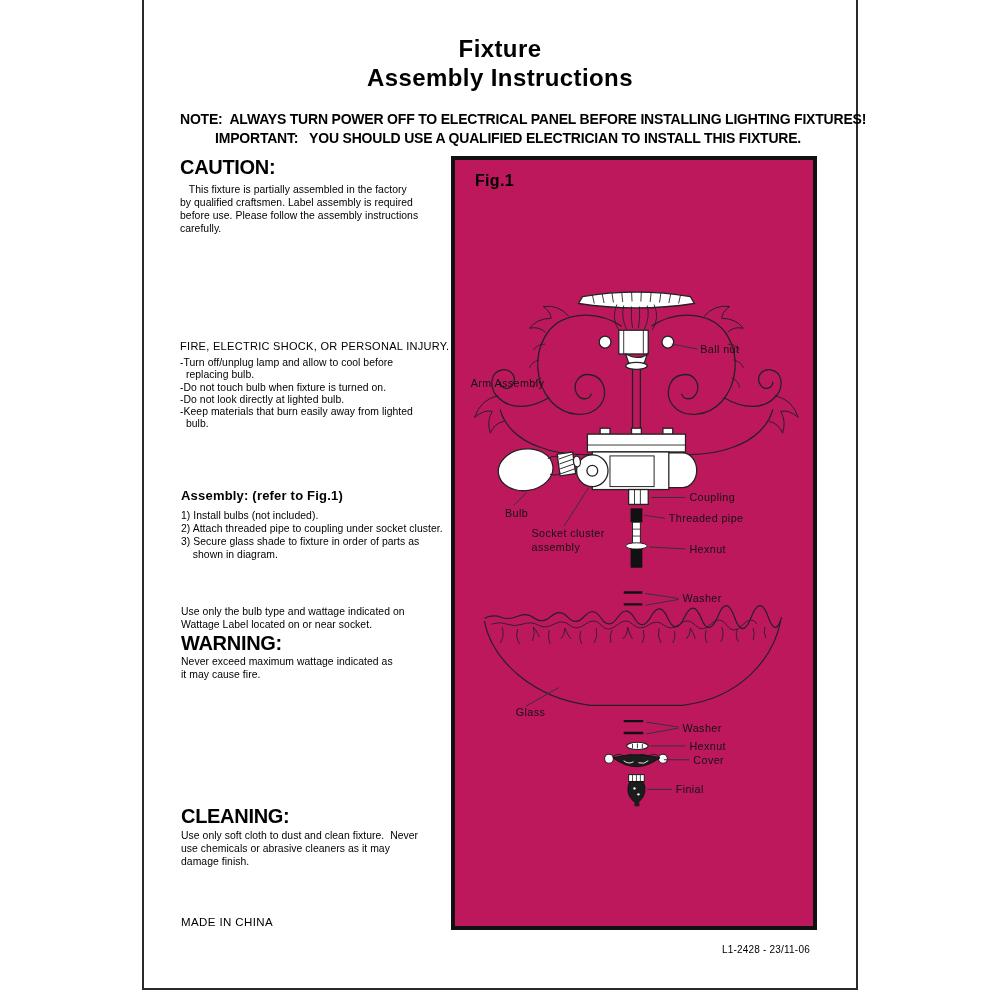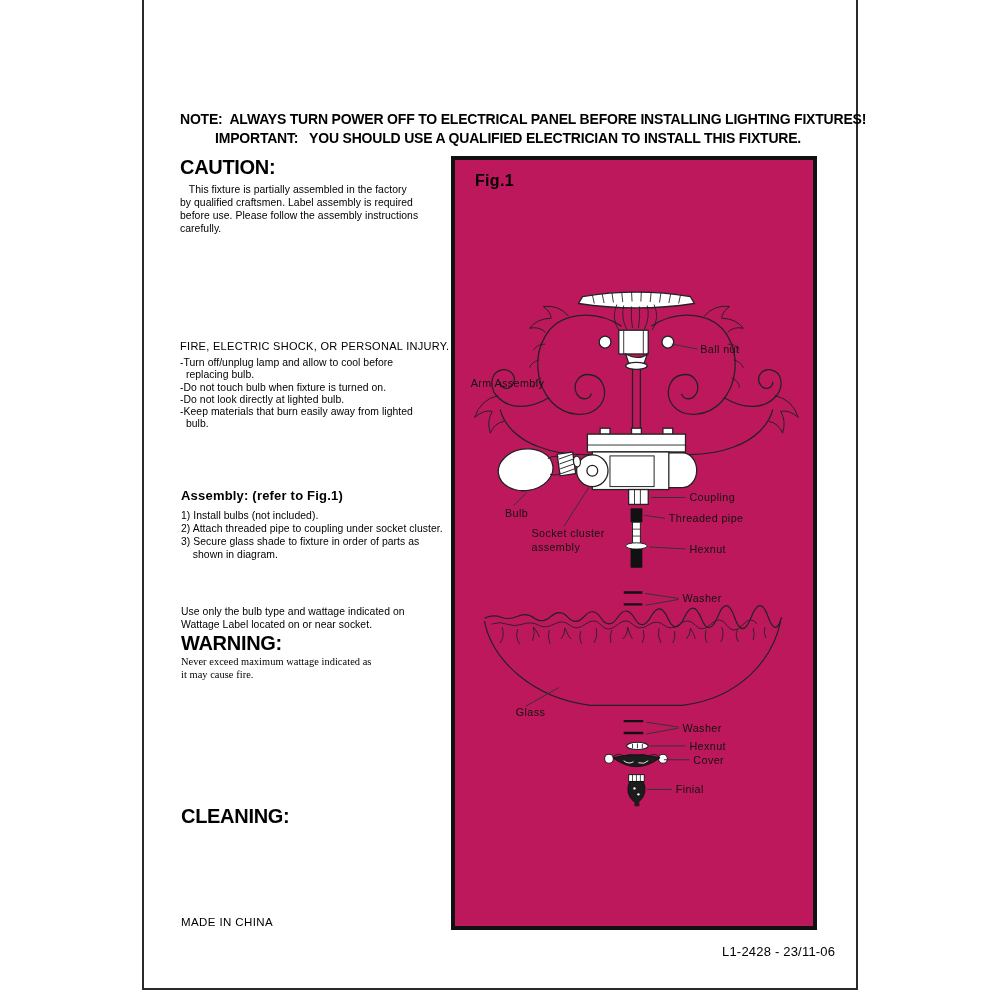--- a/index.html
+++ b/index.html
@@ -11,29 +11,31 @@
   .noteline { left:180px; font-size:14px; font-weight:bold; letter-spacing:-0.2px; white-space:pre; }
   .h-big { font-size:20px; font-weight:bold; letter-spacing:-0.3px; }
   .body-txt { font-size:10.4px; line-height:13px; letter-spacing:0.05px; white-space:pre-wrap; width:292px; }
   .warn-sub { font-size:11px; font-weight:bold; letter-spacing:0.2px; }
   .warn-line2 { font-size:11px; letter-spacing:0.3px; }
   .assembly-h { font-size:13px; font-weight:bold; letter-spacing:0.2px; }
   .made-in { font-size:11.5px; letter-spacing:0.4px;margin-top:14px; }
   .figbox { position:absolute; left:451px; top:156px; width:366px; height:774px; border:4px solid #111; background:#be185d; }
   .figlabel { position:absolute; left:20px; top:12px; font-size:16px; font-weight:bold; letter-spacing:0.3px; }
   .figsvg { position:absolute; left:0; top:0; width:358px; height:766px; }
-  .footer-code { font-size:13px; letter-spacing:0.2px; }
+  .footer-code { font-size:10px; letter-spacing:0.2px; }
   svg text { font-family:"Liberation Sans", sans-serif; font-size:11px; fill:#111; letter-spacing:0.4px; }
 </style>
 </head>
 <body>
 
 <div class="stage">
   <div class="page"></div>
 
+  <div class="abs title">Fixture
+Assembly Instructions</div>
 
   <div class="abs noteline" style="top:111px;">NOTE:  ALWAYS TURN POWER OFF TO ELECTRICAL PANEL BEFORE INSTALLING LIGHTING FIXTURES!</div>
   <div class="abs noteline" style="top:130px;padding-left:35px;">IMPORTANT:   YOU SHOULD USE A QUALIFIED ELECTRICIAN TO INSTALL THIS FIXTURE.</div>
 
   <div class="abs h-big" style="left:180px; top:156px;">CAUTION:</div>
   <div class="abs body-txt" style="left:180px; top:183px;">   This fixture is partially assembled in the factory
 by qualified craftsmen. Label assembly is required
 before use. Please follow the assembly instructions
 carefully.</div>
 
@@ -47,24 +49,27 @@
 
   <div class="abs assembly-h" style="left:181px; top:488px;">Assembly: (refer to Fig.1)</div>
   <div class="abs body-txt" style="left:181px; top:509px;">1) Install bulbs (not included).
 2) Attach threaded pipe to coupling under socket cluster.
 3) Secure glass shade to fixture in order of parts as
     shown in diagram.</div>
 
   <div class="abs body-txt" style="left:181px; top:606px; line-height:12.5px;">Use only the bulb type and wattage indicated on
 Wattage Label located on or near socket.</div>
   <div class="abs h-big" style="left:181px; top:632px;">WARNING:</div>
-  <div class="abs body-txt" style="left:181px; top:656px; line-height:12.5px;font-family:Liberation Serif, serif;">Never exceed maximum wattage indicated as
+  <div class="abs body-txt" style="left:181px; top:656px; line-height:12.5px;">Never exceed maximum wattage indicated as
 it may cause fire.</div>
 
   <div class="abs h-big" style="left:181px; top:805px;">CLEANING:</div>
+  <div class="abs body-txt" style="left:181px; top:829px;">Use only soft cloth to dust and clean fixture.  Never
+use chemicals or abrasive cleaners as it may
+damage finish.</div>
 
   <div class="abs made-in" style="left:181px; top:902px;">MADE IN CHINA</div>
 
   <div class="figbox">
     <div class="figlabel">Fig.1</div>
 
     <svg class="figsvg" viewBox="0 0 365 774" preserveAspectRatio="none">
 
       <g id="left-arm" fill="none" stroke="#222" stroke-width="1.3">
         <path d="M170,168 C142,150 106,154 92,178 C80,198 82,226 98,244 C112,259 136,262 148,248 C157,236 152,219 138,217 C127,215 119,226 124,236 C128,243 137,243 139,236"></path>

